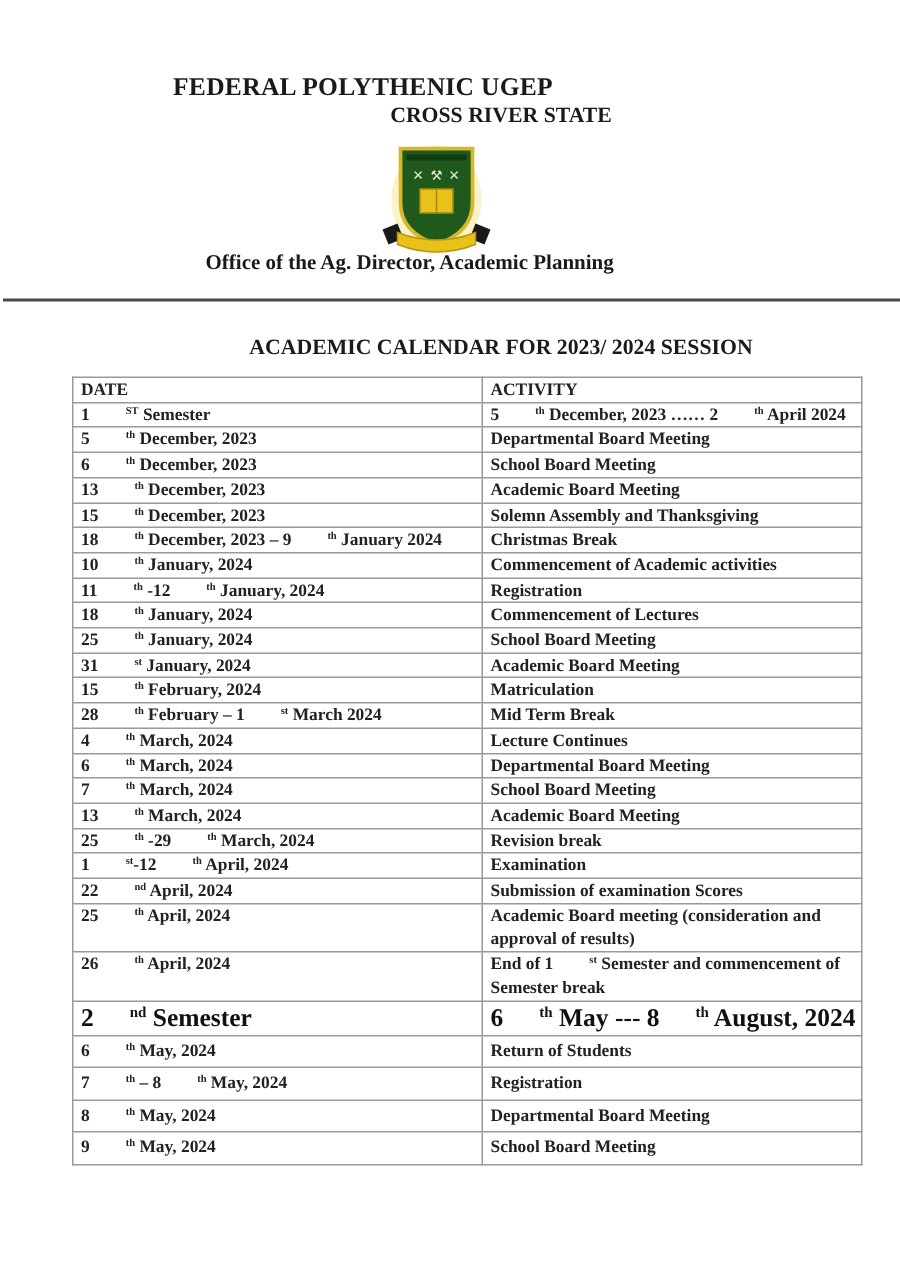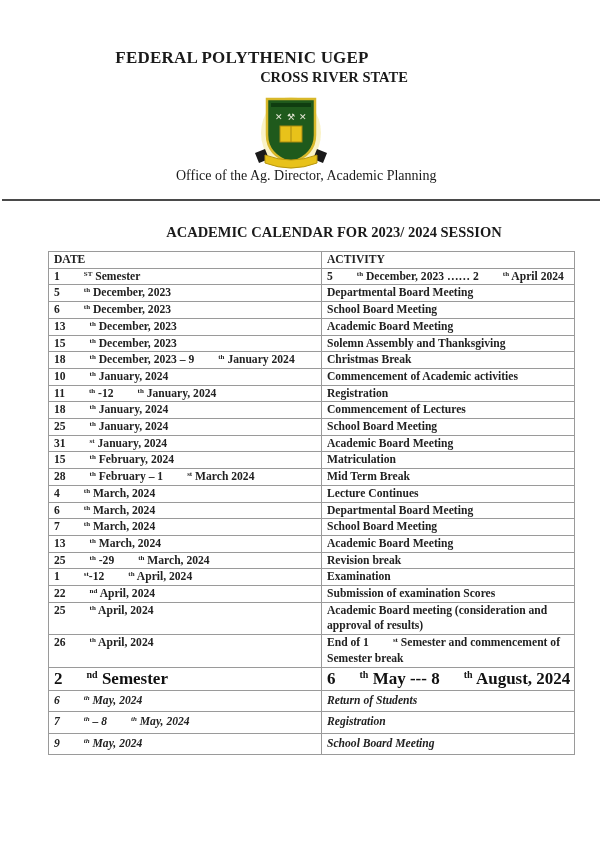--- a/index.html
+++ b/index.html
@@ -40,23 +40,22 @@
       left: 251px;
       top: 93px;
       width: 80px;
       height: 84px;
     }
     .office {
       position: absolute;
       top: 168px;
       left: 137px;
       font-size: 14px;
-      font-weight: normal;
+      font-weight: bold;
       white-space: nowrap;
-      margin-left: 39px;
     }
     .rule {
       position: absolute;
       top: 199px;
       left: 2px;
       width: 598px;
       height: 2px;
       background: #4a4a4a;
     }
     .cal-title {
@@ -99,21 +98,20 @@
     }
     table.cal tr.big td {
       font-size: 17px;
       line-height: 22px;
       height: 22px;
       color: #111;
     }
     table.cal tr.loose td {
       height: 20.5px;
       line-height: 20px;
-      font-style: italic;
     }
     sup {
       font-size: 7px;
       vertical-align: 4px;
       line-height: 0;
       padding-left: 24px;
     }
     tr.big sup {
       font-size: 10px;
       vertical-align: 6px;
@@ -251,17 +249,21 @@
       </tr>
       <tr class="loose">
         <td class="col-date">6<sup>th</sup> May, 2024</td>
         <td class="col-act">Return of Students</td>
       </tr>
       <tr class="loose">
         <td class="col-date">7<sup>th</sup> – 8<sup>th</sup> May, 2024</td>
         <td class="col-act">Registration</td>
       </tr>
       <tr class="loose">
+        <td class="col-date">8<sup>th</sup> May, 2024</td>
+        <td class="col-act">Departmental Board Meeting</td>
+      </tr>
+      <tr class="loose">
         <td class="col-date">9<sup>th</sup> May, 2024</td>
         <td class="col-act">School Board Meeting</td>
       </tr>
     </tbody>
 </table>
 
 </body></html>

